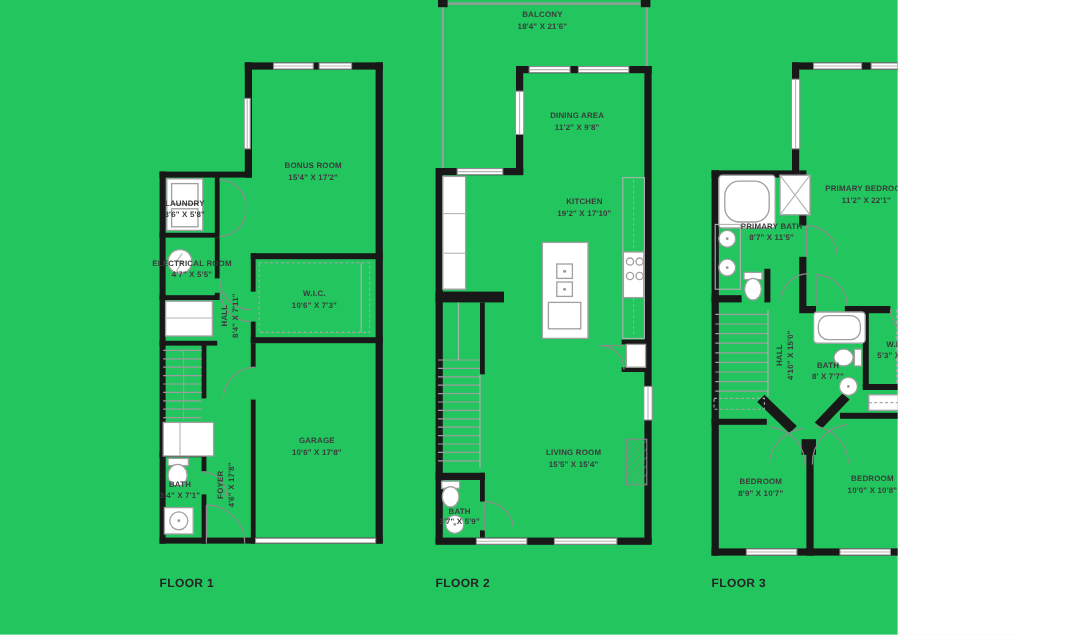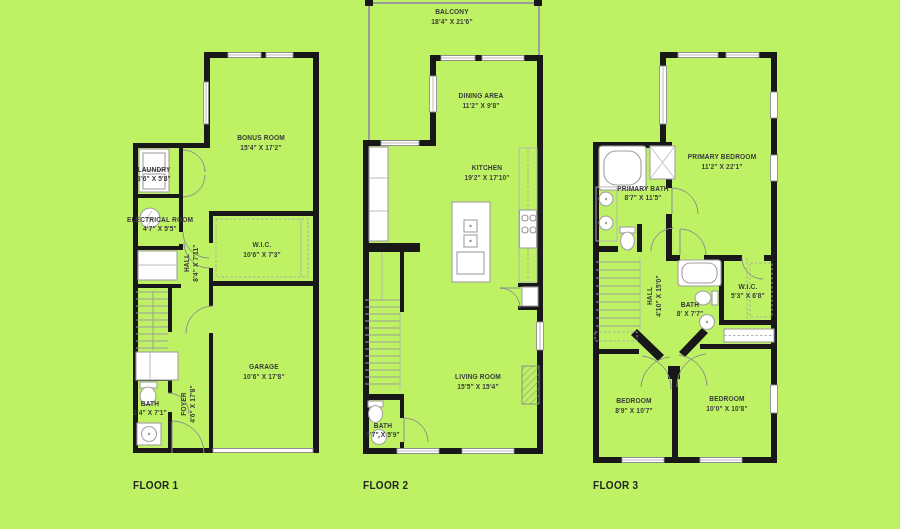--- a/index.html
+++ b/index.html
@@ -1,16 +1,16 @@
 <!DOCTYPE html>
 <html><head>
 <meta charset="utf-8">
 <style>
   html,body{margin:0;padding:0;background:#fff;}
-  .stage{position:relative;width:900px;height:529px;background:#bef264;overflow:hidden;
+  .stage{position:relative;width:748px;height:529px;background:#22c55e;overflow:hidden;
          font-family:"Liberation Sans",sans-serif;}
   svg{display:block}
   .wall{fill:#181818;stroke:none}
   .fxn{fill:#ffffff;stroke:#a0a0a0;stroke-width:1.1}
   .thin{fill:none;stroke:#b3b3b3;stroke-width:0.9}
   .door{fill:none;stroke:#8d8d8d;stroke-width:1}
   .win{fill:#ffffff;stroke:#8f8f8f;stroke-width:0.9}
   .dash{fill:none;stroke:#a8a8a8;stroke-width:0.9;stroke-dasharray:2.5 2}
   .rail{fill:none;stroke:#9d9d9d;stroke-width:1}
   .dot{fill:#9a9a9a;stroke:none}

